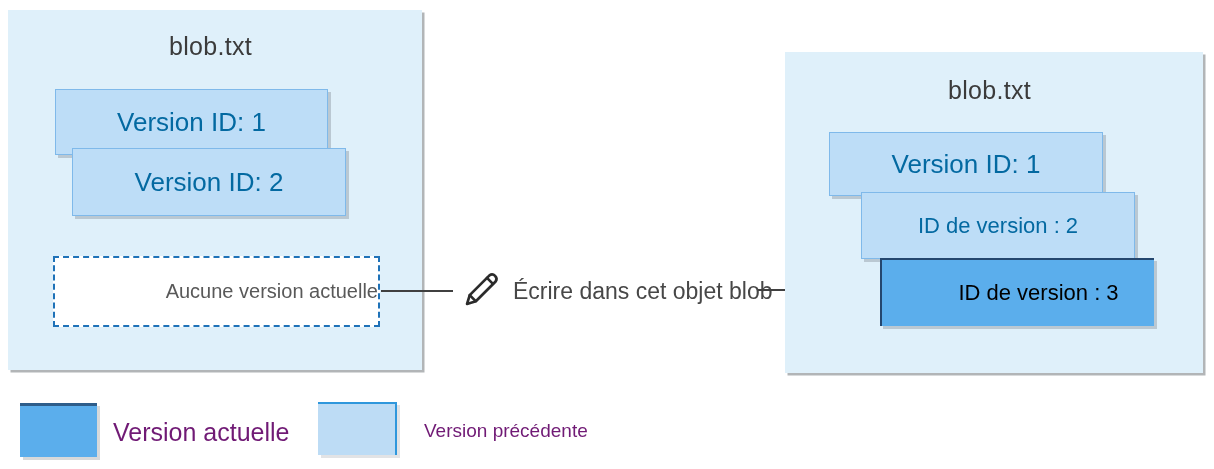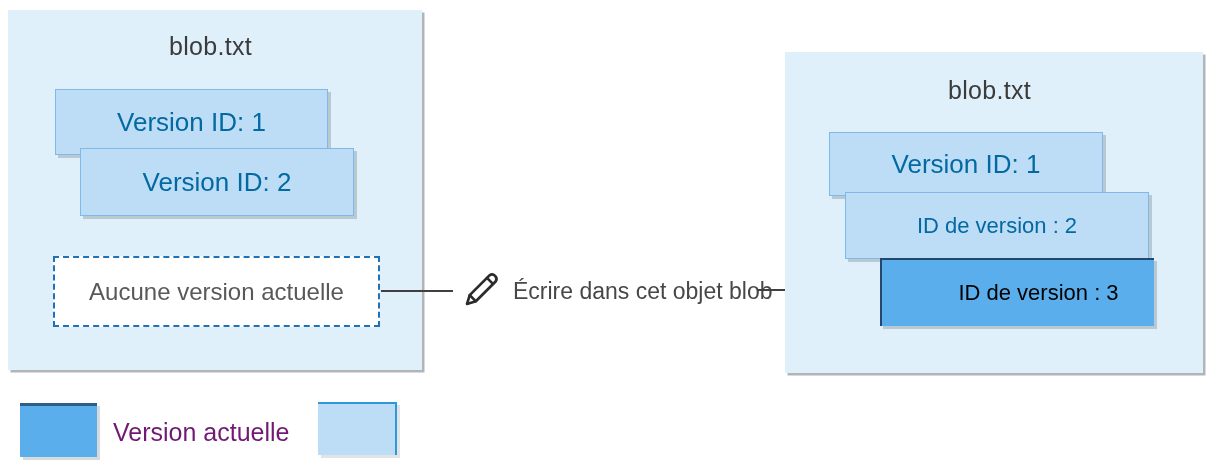--- a/index.html
+++ b/index.html
@@ -51,37 +51,37 @@
     border-top: 2.5px solid #24476F;
     border-left: 2.5px solid #24476F;
     box-shadow: 3px 3px 0 rgba(125,135,145,0.38);
     color: #000000;
     padding-left: 41px;
   }
   .fs-native { font-size: 26px; }
   .fs-translated { font-size: 22px; }
 
   .pos-l1 { left: 47px;  top: 79px;  width: 273px; height: 66px; }
-  .pos-l2 { left: 72px;  top: 138px; width: 274px; height: 68px; justify-content: center; }
+  .pos-l2 { left: 64px;  top: 138px; width: 274px; height: 68px; justify-content: center; }
   .pos-r1 { left: 44px;  top: 80px;  width: 274px; height: 64px; }
-  .pos-r2 { left: 60px;  top: 140px; width: 304px; height: 67px; }
+  .pos-r2 { left: 76px;  top: 140px; width: 274px; height: 67px; }
   .pos-r3 { left: 95px;  top: 206px; width: 274px; height: 68px; }
 
   
   .dashed-box {
     position: absolute;
     left: 45px; top: 246px;
     width: 327px; height: 71px;
     background: #ffffff;
     border: 2px dashed #1F72B8;
     display: flex;
     align-items: center;
-    justify-content: center;
+    justify-content: flex-end;
     color: #595959;
-    font-size: 24px;
+    font-size: 20px;
   }
 
   
   .connector {
     position: absolute;
     height: 2px;
     background: #404040;
   }
   .connector-1 { left: 381px; top: 290px; width: 72px; }
   .connector-2 { left: 758px; top: 289px; width: 107px; }
@@ -169,14 +169,15 @@
       <span>ID de version : 2</span>
     </div>
     <div class="version-box current fs-translated pos-r3">
       <span>ID de version : 3</span>
     </div>
   </section>
 
   <div class="legend-swatch swatch-current"></div>
   <div class="legend-label legend-label-current">Version actuelle</div>
   <div class="legend-swatch swatch-previous"></div>
+  <div class="legend-label legend-label-previous">Version précédente</div>
 
 </div>
 
 </body></html>

